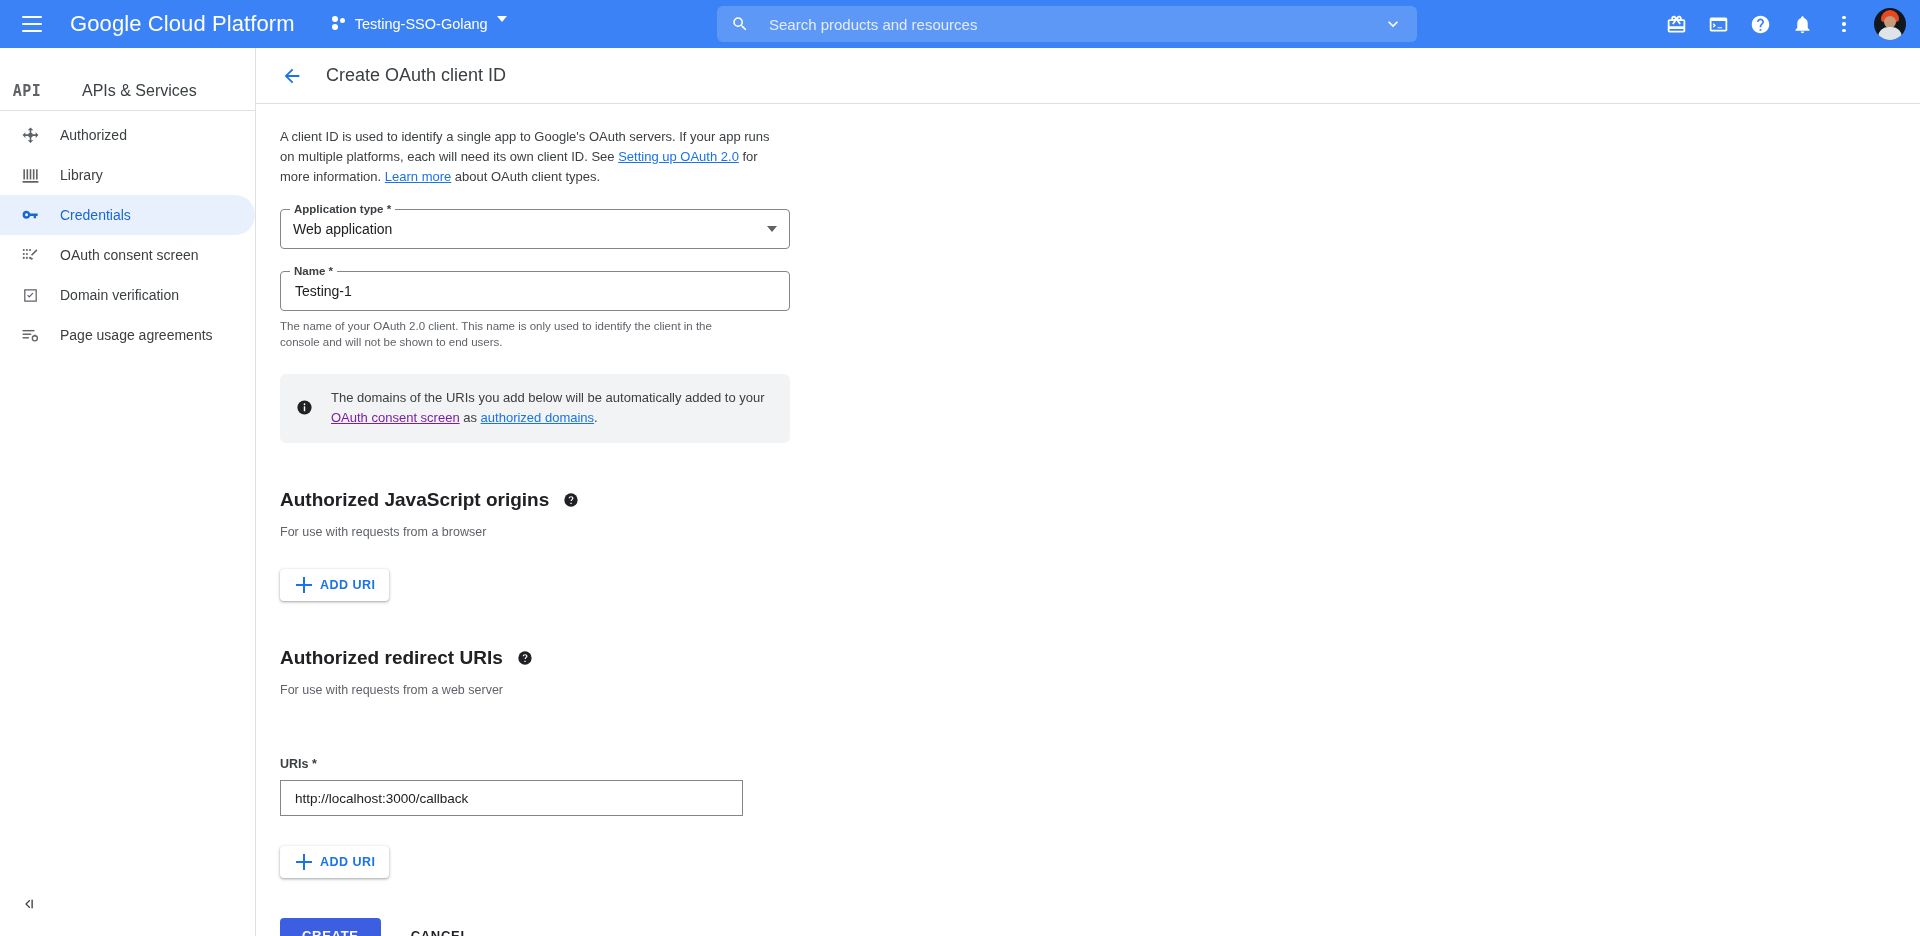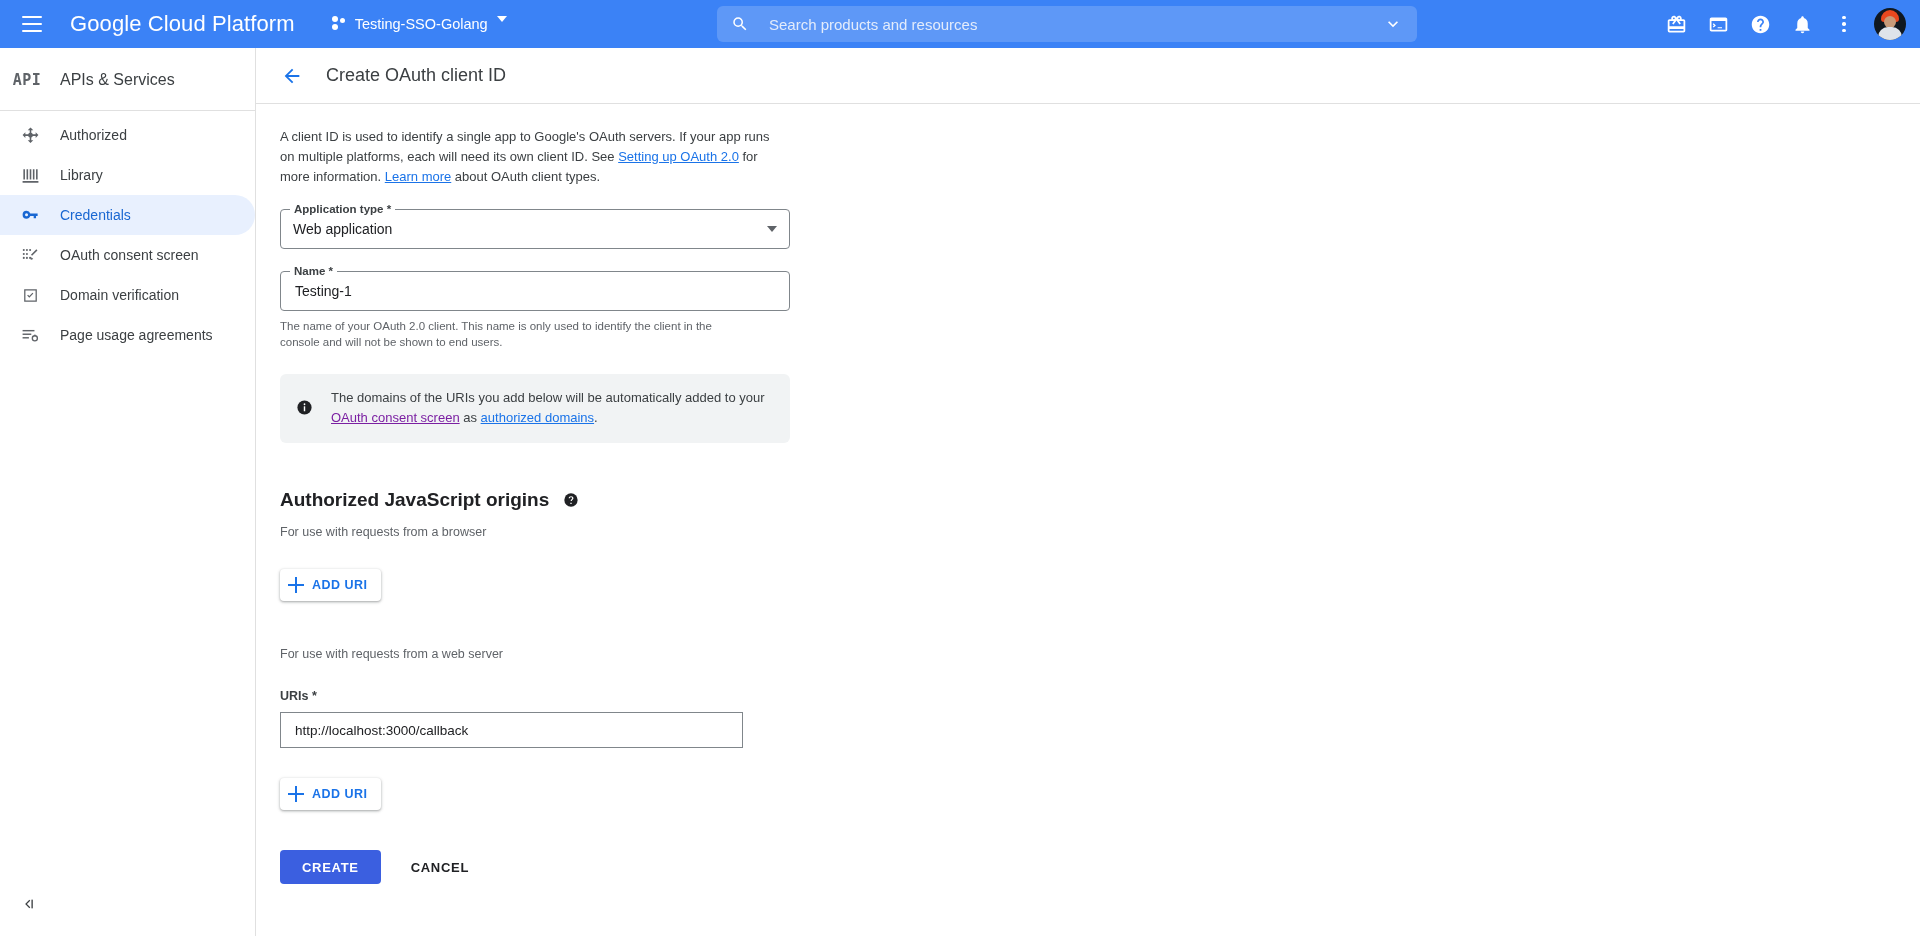--- a/index.html
+++ b/index.html
@@ -105,23 +105,24 @@
   
   .sidebar {
     position: absolute; left: 0; top: 48px;
     width: 256px; height: 888px;
     background: #fff;
     border-right: 1px solid #e0e0e0;
     z-index: 10;
   }
   .side-head {
     height: 40px;
-    display: flex; align-items: center;
+    display: flex; align-items: flex-end;
     padding: 0 0 0 12px;
     margin-top: 12px;
+    gap: 22px;
   }
   .api-logo {
     width: 30px; text-align: center;
     color: #5f6368; font-weight: bold;
     font-size: 15px; letter-spacing: .5px;
     font-family: "DejaVu Sans Mono", monospace;
     flex: 0 0 auto;
   }
   .side-title {
     margin-left: 18px;
@@ -253,21 +254,21 @@
     font-size: 19px; font-weight: bold; color: #202124;
     white-space: nowrap;
   }
   .help-ico { flex: 0 0 auto; cursor: pointer; display: flex; }
   .section-sub { font-size: 12.5px; color: #5f6368; margin-top: 14px; }
 
   .btn-add {
     margin-top: 30px;
     display: inline-flex; align-items: center;
     height: 32px;
-    padding: 0 13px 0 8px;
+    padding: 0 13px 0 16px;
     background: #fff;
     border: none;
     border-radius: 4px;
     box-shadow: 0 1px 2px 0 rgba(60,64,67,.3), 0 1px 3px 1px rgba(60,64,67,.15);
     color: #1a73e8;
     font-size: 12.5px;
     font-weight: bold;
     letter-spacing: .5px;
     cursor: pointer;
     font-family: "Liberation Sans", sans-serif;
@@ -276,21 +277,21 @@
     position: relative; width: 16px; height: 16px; margin-right: 8px;
     flex: 0 0 auto;
   }
   .plus::before, .plus::after {
     content: ""; position: absolute; background: #1a73e8;
   }
   .plus::before { left: 0; top: 7px; width: 16px; height: 2px; }
   .plus::after { top: 0; left: 7px; height: 16px; width: 2px; }
 
   .uri-label {
-    margin-top: 28px;
+    margin-top: 60px;
     font-size: 12.5px; font-weight: bold; color: #3c4043;
   }
   .uri-field {
     margin-top: 9px;
     width: 463px; height: 36px;
     border: 1px solid #80868b;
     border-radius: 0;
     display: flex; align-items: center;
     padding: 0 12px;
     background: #fff;
@@ -535,20 +536,29 @@
         </span>
       </div>
       <div class="section-sub">For use with requests from a browser</div>
       <button class="btn-add">
         <span class="plus"></span>
         <span>ADD URI</span>
       </button>
     </div>
 
     <div class="section">
+      <div class="section-head">
+        <span class="section-title">Authorized redirect URIs</span>
+        <span class="help-ico">
+          <svg width="16" height="16" viewBox="0 0 24 24">
+            <circle cx="12" cy="12" r="10" fill="#202124"></circle>
+            <path fill="#ffffff" d="M12.1 6.2c-2.05 0-3.6 1.38-3.6 3.3h1.9c0-.92.72-1.55 1.7-1.55.92 0 1.6.55 1.6 1.35 0 .6-.33 1-.95 1.5-.83.67-1.25 1.25-1.25 2.35v.45h1.9v-.35c0-.72.28-1.1.95-1.62.87-.68 1.35-1.4 1.35-2.45 0-1.73-1.5-2.98-3.6-2.98zM11 16.1h2v2h-2z"></path>
+          </svg>
+        </span>
+      </div>
       <div class="section-sub">For use with requests from a web server</div>
 
       <div class="uri-label">URIs *</div>
       <div class="uri-field">
         <input class="uri-input" value="http://localhost:3000/callback" style="">
       </div>
 
       <button class="btn-add">
         <span class="plus"></span>
         <span>ADD URI</span>

